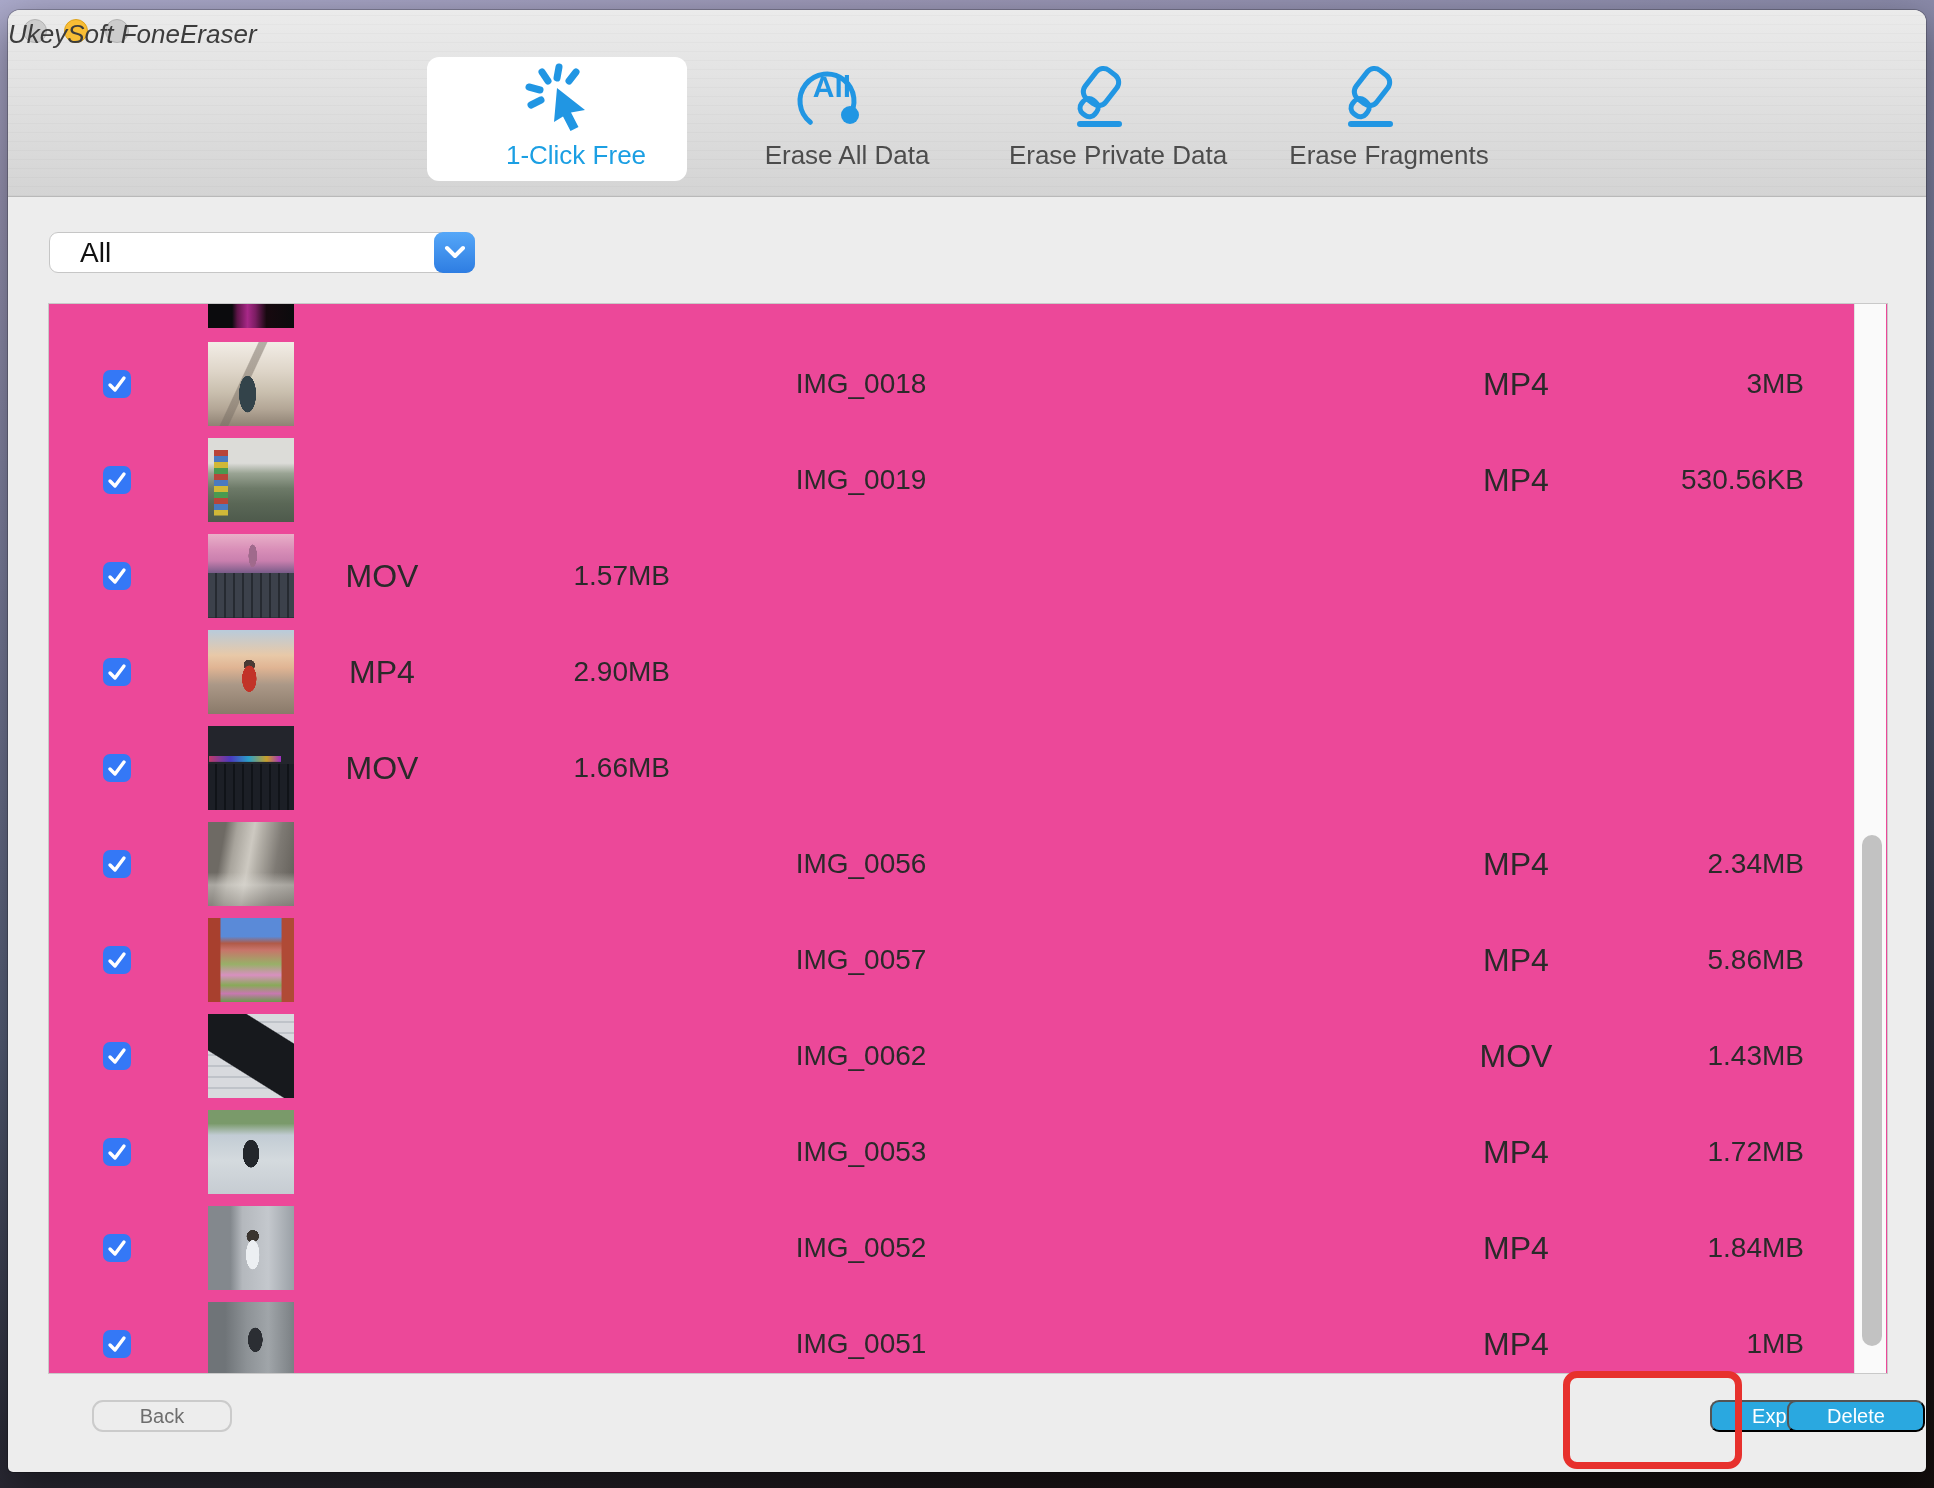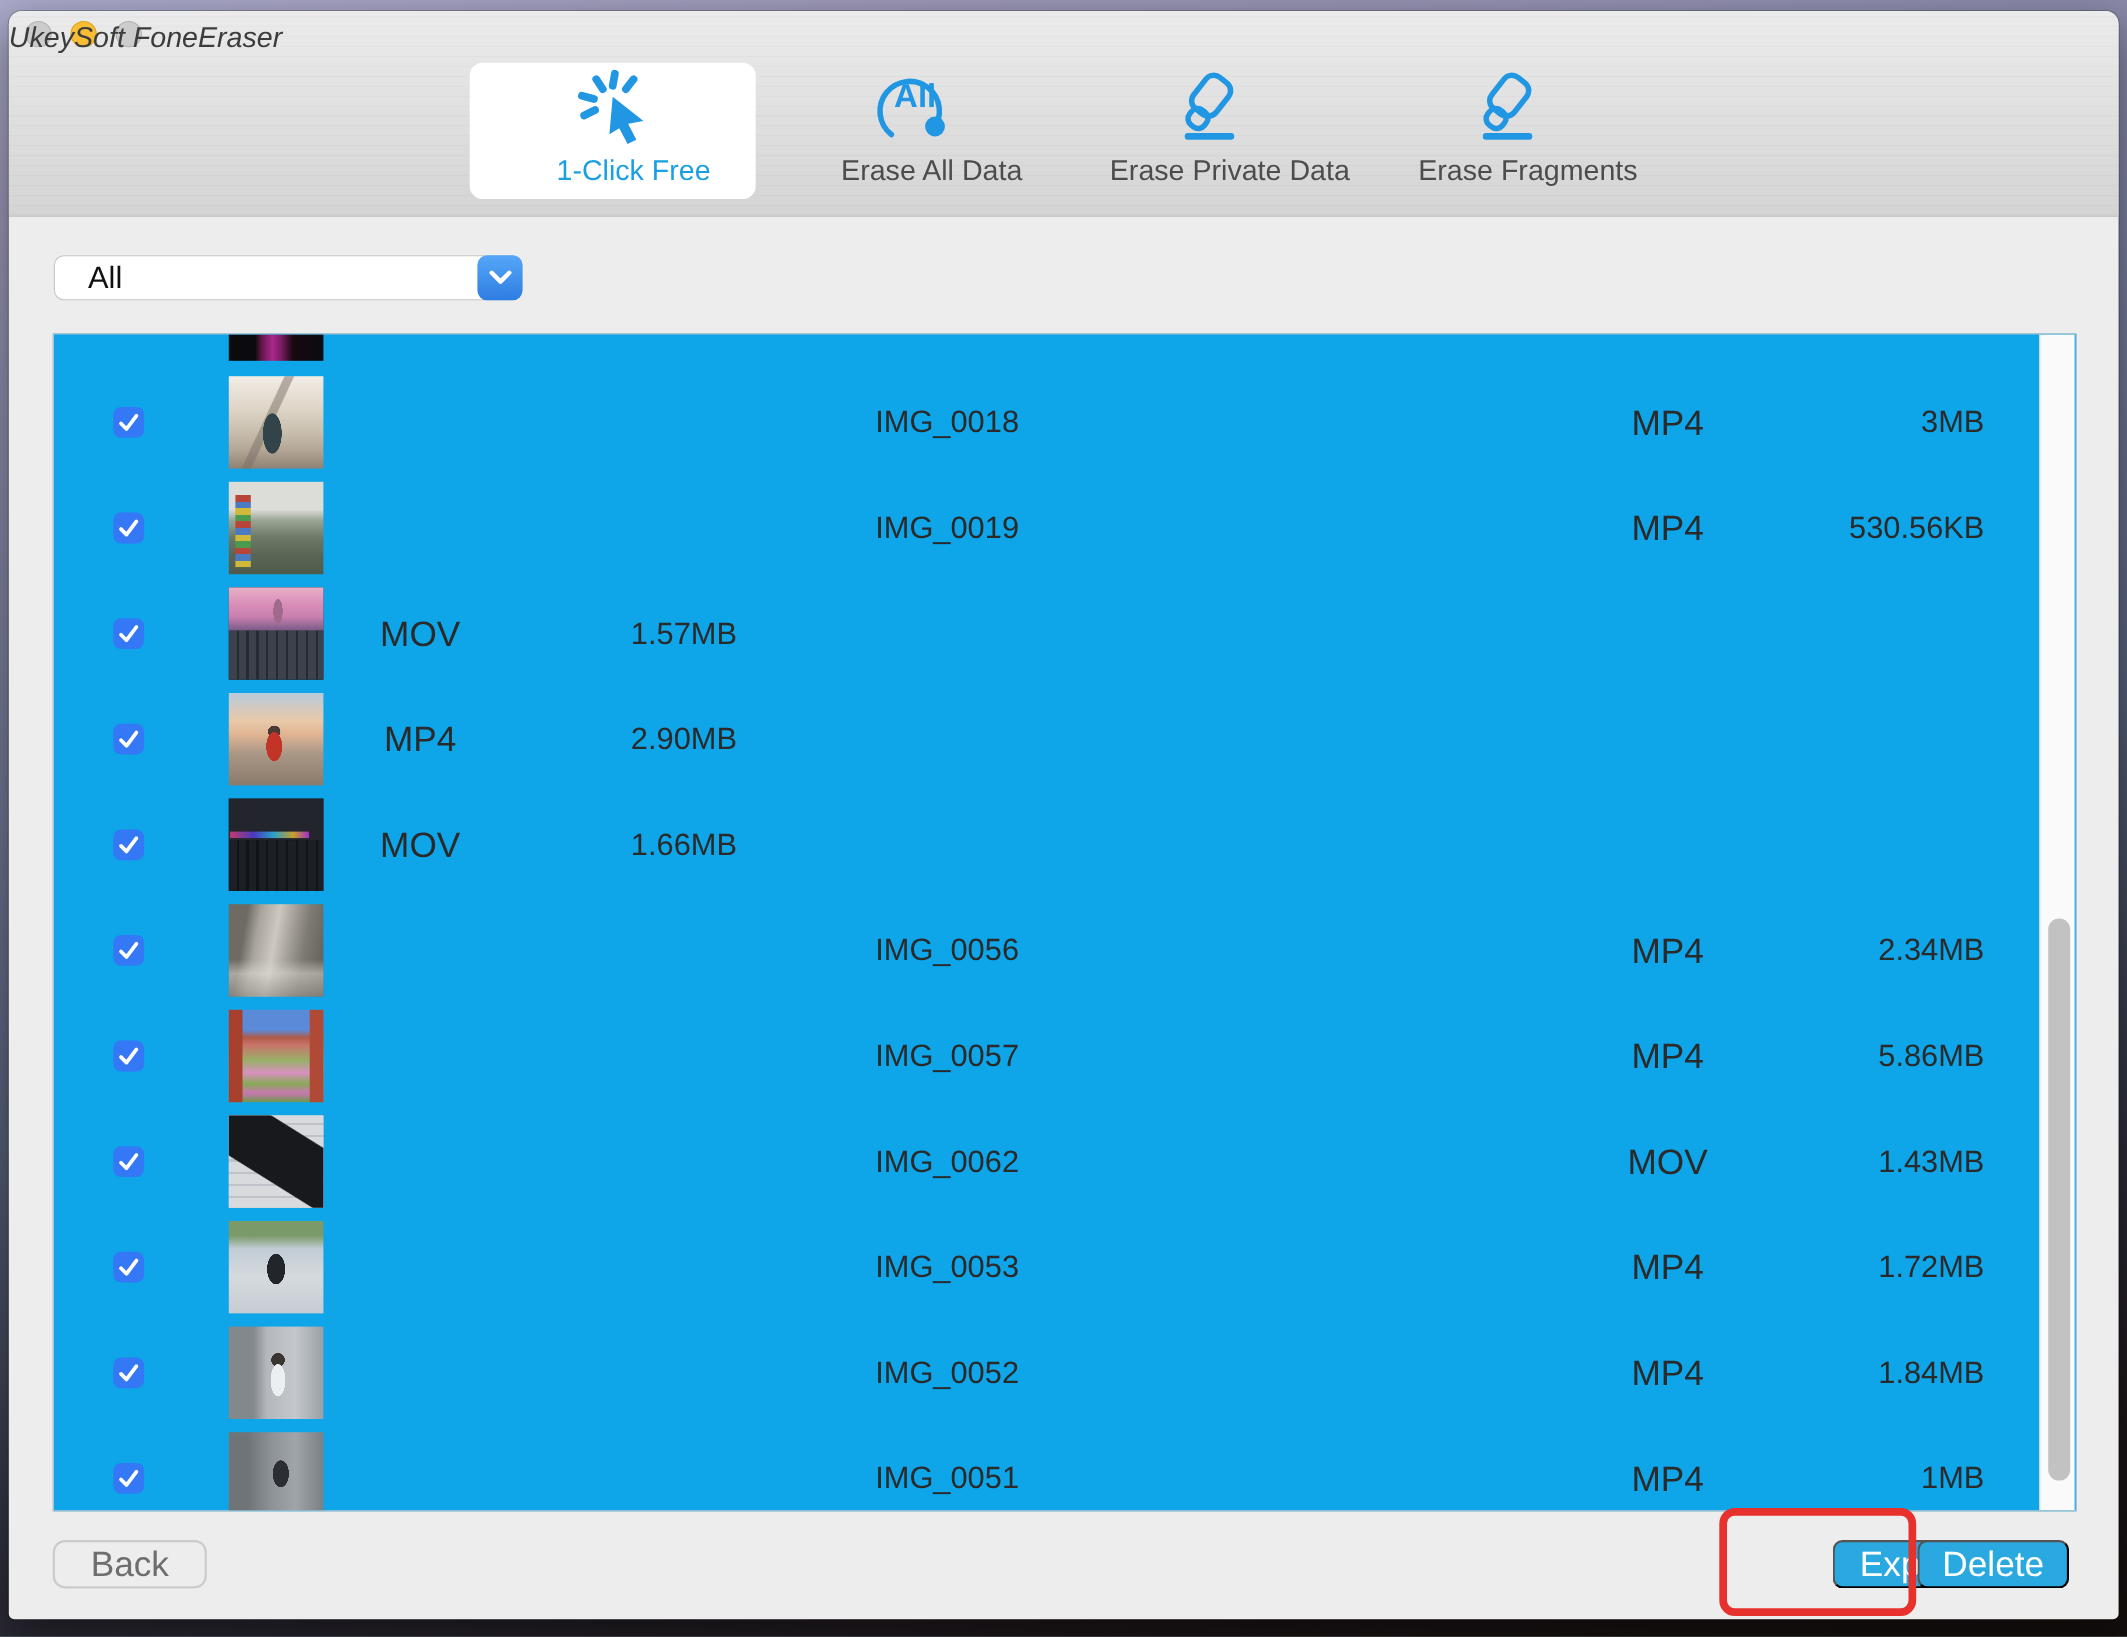--- a/index.html
+++ b/index.html
@@ -35,40 +35,40 @@
   .tb-label{font-size:26px;color:#4c4c4c;white-space:nowrap;margin-left:38px;}
   .tb-item.selected .tb-label{color:#1b9fe3;}
   
   .filter{position:absolute;left:41px;top:222px;width:426px;height:41px;background:#fff;
     border:1px solid #c6c6c6;border-radius:9px;box-sizing:border-box;}
   .filter-value{position:absolute;left:30px;top:0;line-height:39px;font-size:28px;color:#111;}
   .filter-chevron{position:absolute;right:-1px;top:-1px;width:41px;height:41px;
     border-radius:9px;background:linear-gradient(180deg,#55a7f8 0%,#2e7de2 100%);
     display:flex;align-items:center;justify-content:center;}
   
-  .table{position:absolute;left:40px;top:293px;width:1840px;height:1071px;background:#0ea5e9;
+  .table{position:absolute;left:40px;top:293px;width:1840px;height:1071px;background:#ec4899;
     border:1px solid #c9c9c9;box-sizing:border-box;overflow:hidden;}
   .row{display:flex;align-items:center;height:96px;}
   .row-partial{display:flex;align-items:flex-start;height:32px;}
   .cb-spacer{width:54px;flex:0 0 auto;}
   .checkbox{width:28px;height:28px;flex:0 0 auto;border-radius:7px;background:#3478f6;
     display:flex;align-items:center;justify-content:center;}
   .thumb-spacer{width:77px;flex:0 0 auto;}
   .thumb{width:86px;height:84px;flex:0 0 auto;background:#888;}
   .thumb.partial{height:24px;margin-left:159px;}
   .cell-name{flex:0 0 1134px;text-align:center;font-size:28px;color:#2a2a2a;}
   .cell-type{flex:0 0 176px;text-align:center;font-size:32px;color:#2a2a2a;}
   .cell-size{flex:0 0 200px;text-align:right;font-size:28px;color:#2a2a2a;}
   .gutter-track{position:absolute;top:0;right:1px;width:31px;height:100%;
     background:#fafafa;border-left:1px solid #e2e2e2;}
   .scroll-thumb{position:absolute;right:5px;top:531px;width:20px;height:511px;
     border-radius:10px;background:#c2c2c2;}
   
-  .btn{position:absolute;top:1390px;height:44px;border-radius:9px;font-size:32px;
-    display:flex;align-items:center;justify-content:center;box-sizing:border-box;cursor:default;}
+  .btn{position:absolute;top:1390px;height:32px;border-radius:9px;font-size:20px;
+    display:flex;align-items:center;justify-content:center;box-sizing:border-box;cursor:default;margin-left:44px;}
   .btn-back{left:40px;width:140px;border:2px solid #cbcbcb;color:#6e6e6e;background:transparent;border-radius:11px;}
   .btn-blue{background:#2aa8e0;color:#ffffff;}
   .btn-export{left:1658px;width:142px;}
   .btn-delete{left:1735px;width:138px;}
   .annotation-box{position:absolute;left:1555px;top:1361px;width:179px;height:98px;
     border:7px solid #e7312d;border-radius:14px;box-sizing:border-box;z-index:40;}
   svg{display:block;}
 </style>
 </head>
 <body>

